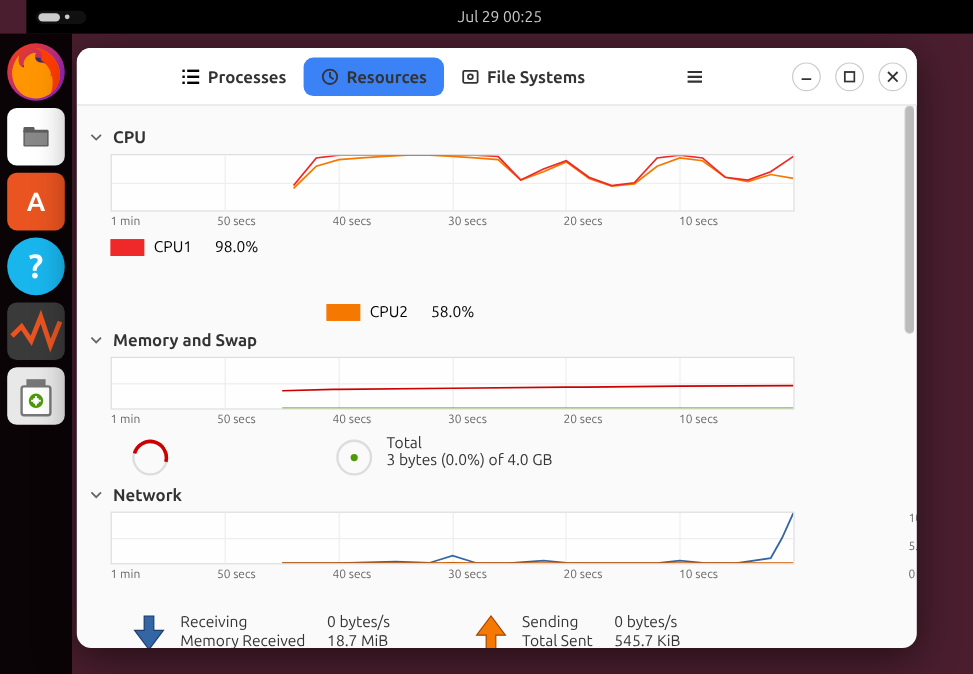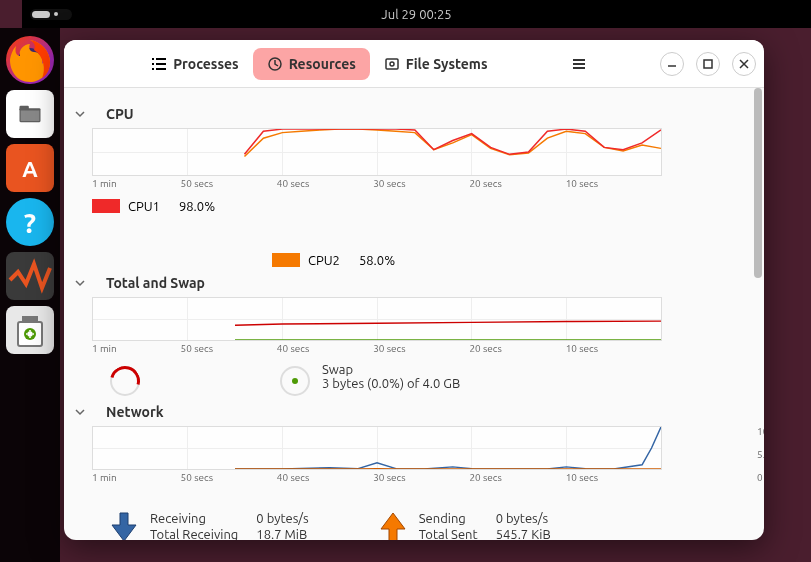--- a/index.html
+++ b/index.html
@@ -14,27 +14,27 @@
 .dock .files { background: #fff; border-radius: 8px; }
 .dock .files svg { width: 28px; height: 28px; }
 .dock .store { background: #e95420; border-radius: 8px; color: #fff; font-size: 22px; font-weight: bold; display: flex; align-items: center; justify-content: center; }
 .dock .help { background: #19b6ee; border-radius: 50%; color: #fff; font-size: 28px; font-weight: bold; display: flex; align-items: center; justify-content: center; }
 .dock .monitor { background: #3a3a3a; border-radius: 8px; }
 .dock .trash { background: #e8e8e8; border-radius: 8px; }
 .window { position: absolute; left: 64px; top: 40px; width: 700px; height: 500px; background: #fafafa; border-radius: 12px; box-shadow: 0 8px 32px rgba(0,0,0,0.5); overflow: hidden; display: flex; flex-direction: column; }
 .titlebar { height: 48px; background: #fff; display: flex; align-items: center; padding: 0 8px; border-bottom: 1px solid #e0e0e0; }
 .tabs { display: flex; gap: 0; margin: 0 auto; }
 .tab { display: flex; align-items: center; gap: 6px; padding: 8px 14px; font-size: 14px; font-weight: 600; color: #333; border-radius: 8px; cursor: pointer; }
-.tab.active { background: #fca5a5; }
+.tab.active { background: #3b82f6; }
 .tab svg { width: 16px; height: 16px; }
 .win-controls { display: flex; gap: 12px; margin-left: auto; }
 .win-btn { width: 24px; height: 24px; border-radius: 50%; background: #fff; border: 1px solid #ccc; display: flex; align-items: center; justify-content: center; cursor: pointer; font-size: 12px; }
 .hamburger { width: 24px; height: 24px; display: flex; align-items: center; justify-content: center; margin-right: 4px; cursor: pointer; }
 .content { flex: 1; overflow-y: auto; padding: 10px 18px 10px 10px; }
-.section-header { display: flex; align-items: center; gap: 20px; font-weight: 600; font-size: 14px; color: #333; margin: 8px 0 6px 0; cursor: pointer; }
+.section-header { display: flex; align-items: center; gap: 8px; font-weight: 600; font-size: 14px; color: #333; margin: 8px 0 6px 0; cursor: pointer; }
 .section-header svg { width: 12px; height: 12px; }
 .graph-box { position: relative; margin-left: 18px; }
 .graph { border: 1px solid #ddd; background: #fefefe; height: 48px; width: 570px; position: relative; overflow: hidden; }
 .graph.mem { height: 44px; }
 .graph .grid-v { position: absolute; top: 0; bottom: 0; width: 1px; background: #eee; }
 .graph .grid-h { position: absolute; left: 0; right: 0; height: 1px; background: #eee; }
 .y-labels { position: absolute; right: -48px; top: 0; font-size: 10px; color: #666; display: flex; flex-direction: column; justify-content: space-between; height: 100%; text-align: left; }
 .y-labels.net { right: -58px; }
 .x-labels { display: flex; justify-content: space-between; font-size: 10px; color: #666; margin-top: 2px; width: 570px; }
 .legend-row { display: flex; gap: 40px; margin: 10px 0 0 18px; font-size: 13px; flex-direction: column; }
@@ -194,21 +194,21 @@
         <span>CPU2</span>
         <span>&nbsp;</span>
         <span>58.0%</span>
       </div>
     </div>
 
     <div class="section-header">
       <svg viewBox="0 0 12 12">
           <path d="M2 4l4 4 4-4" stroke="#666" stroke-width="1.5" fill="none"></path>
         </svg>
-      <span>Total and Swap</span>
+      <span>Memory and Swap</span>
     </div>
     <div class="graph-box">
       <div class="graph mem">
         <div class="grid-h" style="top:50%"></div>
         <div class="grid-v" style="left:16.6%"></div>
           <div class="grid-v" style="left:33.3%"></div>
           <div class="grid-v" style="left:50%"></div>
           <div class="grid-v" style="left:66.6%"></div>
           <div class="grid-v" style="left:83.3%"></div>
         <svg class="chart-line" viewBox="0 0 570 44" preserveAspectRatio="none">
@@ -227,21 +227,21 @@
           <span></span>
       </div>
     </div>
     <div class="mem-row">
       <div class="mem-col">
         <div class="gauge mem"></div>
       </div>
       <div class="mem-col">
         <div class="gauge swap"></div>
         <div>
-          <div>Swap</div>
+          <div>Total</div>
           <div>3 bytes (0.0%) of 4.0 GB</div>
         </div>
       </div>
     </div>
 
     <div class="section-header">
       <svg viewBox="0 0 12 12">
           <path d="M2 4l4 4 4-4" stroke="#666" stroke-width="1.5" fill="none"></path>
         </svg>
       <span>Network</span>
@@ -275,21 +275,21 @@
       </div>
     </div>
     <div class="net-row">
       <div class="net-col">
         <svg class="arrow" viewBox="0 0 28 32">
             <path d="M10 2 H18 V14 H26 L14 30 L2 14 H10 Z" fill="#3465a4" stroke="#1d3e6e" stroke-width="1"></path>
           </svg>
         <div class="net-labels">
           <span>Receiving</span>
           <span>0 bytes/s</span>
-          <span>Total Receiving</span>
+          <span>Memory Received</span>
           <span>18.7 MiB</span>
         </div>
       </div>
       <div class="net-col">
         <svg class="arrow" viewBox="0 0 28 32">
             <path d="M10 30 H18 V18 H26 L14 2 L2 18 H10 Z" fill="#f57900" stroke="#a14700" stroke-width="1"></path>
           </svg>
         <div class="net-labels">
           <span>Sending</span>
           <span>0 bytes/s</span>

